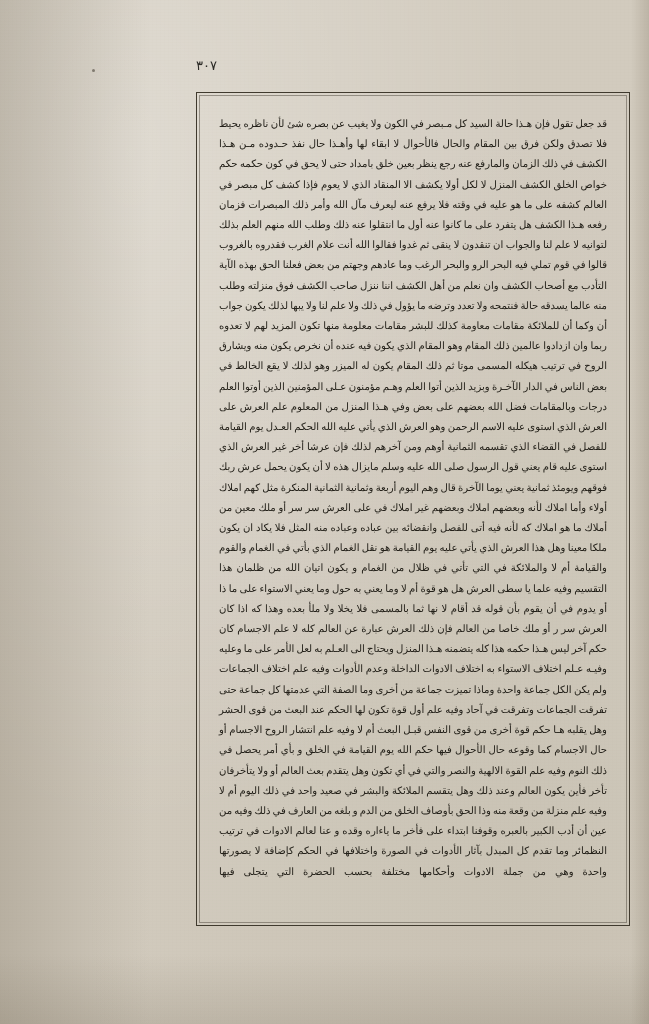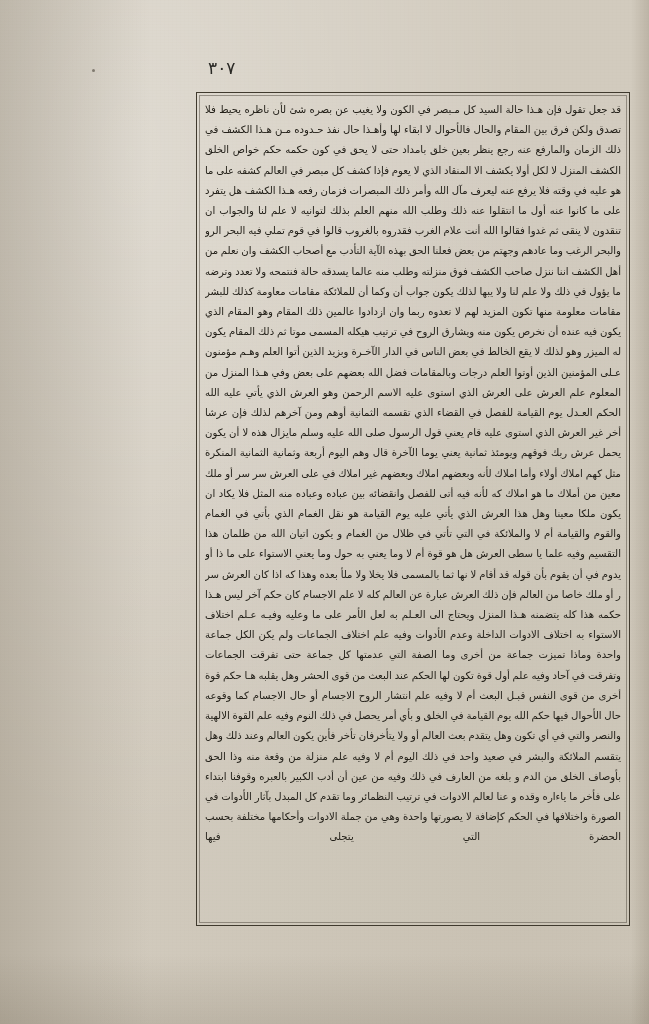--- a/index.html
+++ b/index.html
@@ -28,23 +28,23 @@
     inset: 0;
     opacity: 0.35;
     background-image:
       repeating-linear-gradient(0deg, rgba(150,140,120,0.05) 0px, rgba(150,140,120,0.05) 1px, rgba(0,0,0,0) 1px, rgba(0,0,0,0) 3px),
       repeating-linear-gradient(90deg, rgba(150,140,120,0.04) 0px, rgba(150,140,120,0.04) 1px, rgba(0,0,0,0) 1px, rgba(0,0,0,0) 4px);
     pointer-events: none;
   }
   .page-number {
     position: absolute;
     top: 58px;
-    left: 208px;
+    left: 196px;
     font-family: "DejaVu Sans", sans-serif;
-    font-size: 17px;
+    font-size: 13px;
     color: #2b2a26;
     letter-spacing: 1px;
     direction: rtl;
   }
   .ink-dot {
     position: absolute;
     width: 3px;
     height: 3px;
     border-radius: 50%;
     background: #4a4338;
@@ -82,23 +82,24 @@
     font-family: "DejaVu Sans", sans-serif;
     font-size: 10.1px;
     line-height: 20.2px;
     color: #232019;
     overflow: hidden;
     word-spacing: -0.5px;
     letter-spacing: -0.1px;
     text-justify: inter-word;
   }
   .body-text p {
-    margin: 0;
+    margin: 14px;
     text-align: justify;
     text-align-last: justify;
+    font-family: Liberation Serif, serif;
   }
   .spine-shadow {
     position: absolute;
     left: 0;
     top: 0;
     width: 150px;
     height: 1024px;
     background: linear-gradient(to right, rgba(90,78,58,0.22), rgba(90,78,58,0.0));
     pointer-events: none;
   }

